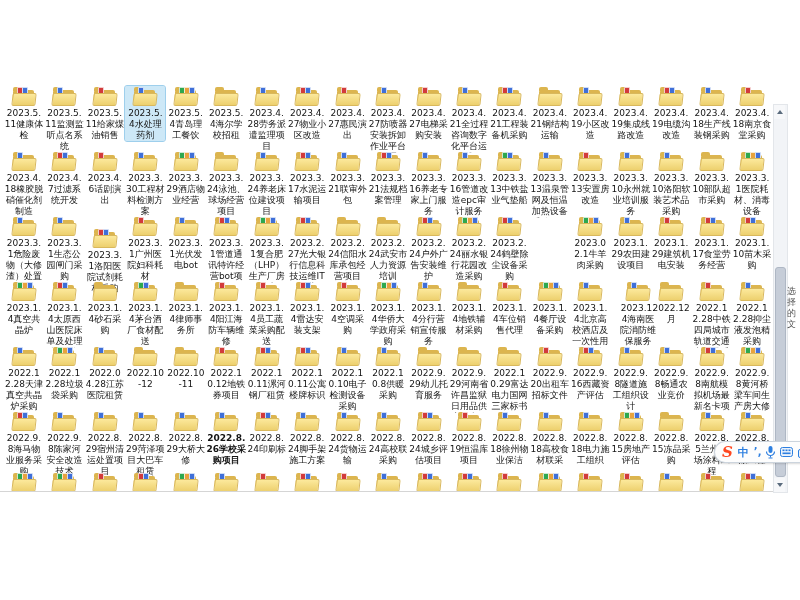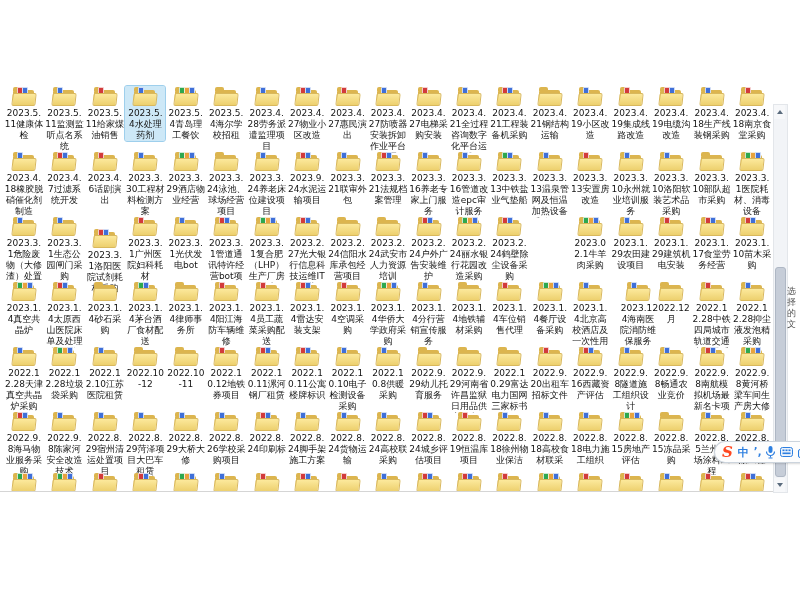--- a/index.html
+++ b/index.html
@@ -256,21 +256,21 @@
       </div>
       <div class="label">2023.3.24养老床位建设项目</div>
     </div>
     <div class="cell" style="left: 287.15px; top: 151px;">
       <div class="icon">
         <span class="fb"></span>
         <span class="doc" style="left:5px;background:#d23b3b"></span>
         <span class="doc" style="left:10px;background:#3f6fd8"></span>
         <span class="ff"></span>
       </div>
-      <div class="label">2023.9.24水泥运输项目</div>
+      <div class="label">2023.3.17水泥运输项目</div>
     </div>
     <div class="cell" style="left: 327.6px; top: 151px;">
       <div class="icon">
         <span class="fb"></span>
         <span class="doc" style="left:5px;background:#3f6fd8"></span>
         <span class="ff"></span>
       </div>
       <div class="label">2023.3.21联审外包</div>
     </div>
     <div class="cell" style="left: 368.05px; top: 151px;">
@@ -685,21 +685,21 @@
         <span class="ff"></span>
       </div>
       <div class="label">2022.12.28垃圾袋采购</div>
     </div>
     <div class="cell" style="left: 84.9px; top: 346px;">
       <div class="icon">
         <span class="fb"></span>
         <span class="doc" style="left:5px;background:#3f6fd8"></span>
         <span class="ff"></span>
       </div>
-      <div class="label">2022.12.10江苏医院租赁</div>
+      <div class="label">2022.04.28江苏医院租赁</div>
     </div>
     <div class="cell" style="left: 125.35px; top: 346px;">
       <div class="icon">
         <span class="fb"></span>
         <span class="ff"></span>
       </div>
       <div class="label">2022.10-12</div>
     </div>
     <div class="cell" style="left: 165.8px; top: 346px;">
       <div class="icon">
@@ -857,21 +857,21 @@
       <div class="label">2022.8.29菏泽项目大巴车租赁</div>
     </div>
     <div class="cell" style="left: 165.8px; top: 411px;">
       <div class="icon">
         <span class="fb"></span>
         <span class="doc" style="left:5px;background:#3f6fd8"></span>
         <span class="ff"></span>
       </div>
       <div class="label">2022.8.29大桥大修</div>
     </div>
-    <div class="cell" style="left: 206.25px; top: 411px;">
+    <div class="cell" style="left: 206.25px; top: 411px; font-weight: bold;">
       <div class="icon">
         <span class="fb"></span>
         <span class="doc" style="left:5px;background:#3f6fd8"></span>
         <span class="ff"></span>
       </div>
       <div class="label">2022.8.26学校采购项目</div>
     </div>
     <div class="cell" style="left: 246.7px; top: 411px;">
       <div class="icon">
         <span class="fb"></span>

